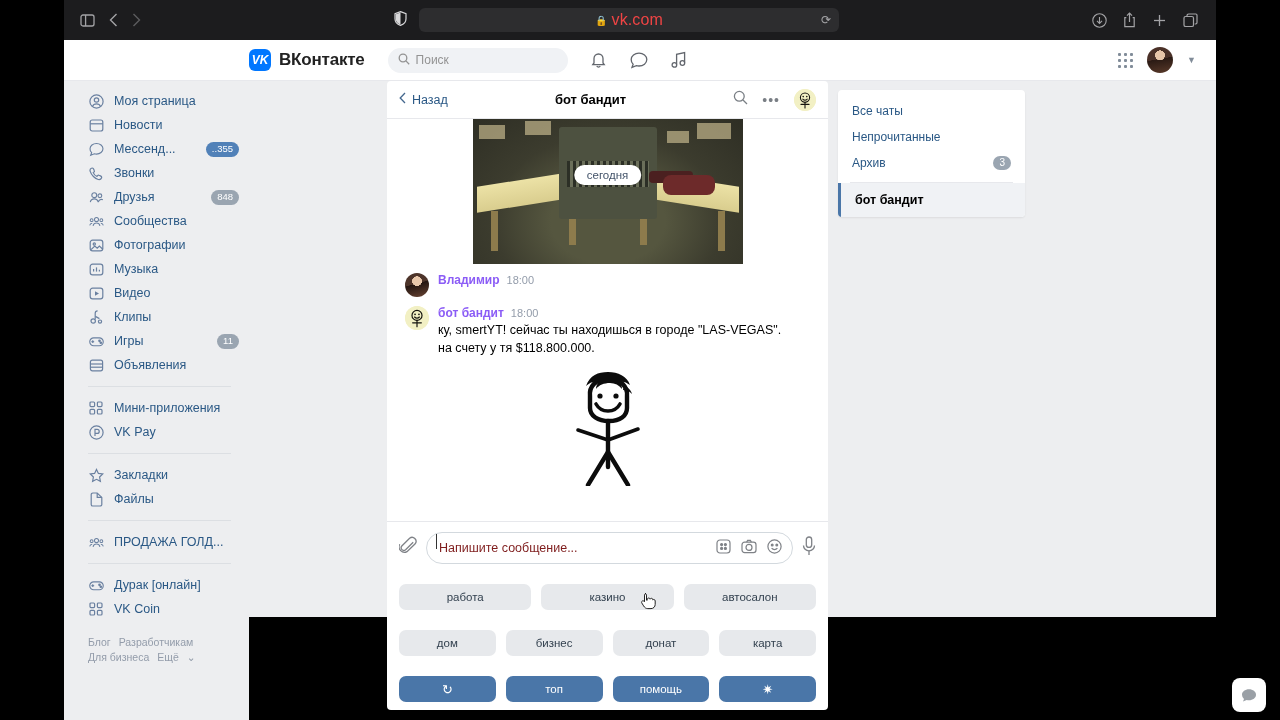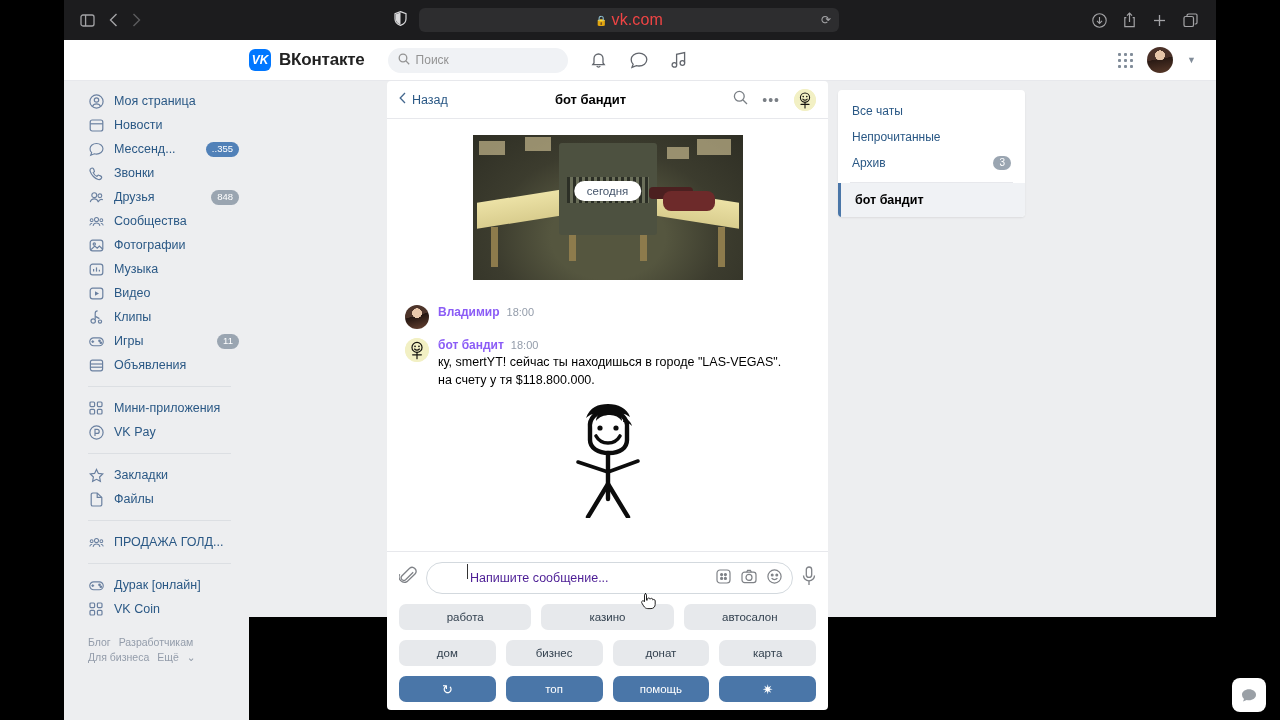--- a/index.html
+++ b/index.html
@@ -97,21 +97,21 @@
     border-bottom: 1px solid #e7e8ec; flex: 0 0 38px;
   }
   .back-btn { display: flex; align-items: center; gap: 6px; color: #2a5885; font-size: 12.5px; }
   .chat-title { flex: 1; text-align: center; font-size: 13px; font-weight: bold; color: #000; }
   .head-actions { display: flex; align-items: center; gap: 14px; }
   .dots { color: #7a7f85; font-size: 14px; letter-spacing: 1px; line-height: 8px; }
   .bot-ava { width: 22px; height: 22px; border-radius: 50%; background: #f2f0c4; position: relative; overflow: hidden; }
 
   .chat-body { flex: 1; overflow: hidden; position: relative; padding: 0 0 4px; }
 
-  .photo-msg { position: relative; width: 270px; margin: 16px auto; height: 145px; overflow: hidden; }
+  .photo-msg { position: relative; width: 270px; margin: 0 auto; height: 145px; overflow: hidden; }
   .game-img {
     width: 100%; height: 100%;
     background:
       linear-gradient(#0000,#0000),
       radial-gradient(ellipse at 50% 70%, #55563f 0 30%, #3c3c2e 60%, #2e2e24 100%);
     position: relative;
   }
   .tbl { position: absolute; background: #e8dfa8; }
   .tbl.l { left: 4px; top: 58px; width: 124px; height: 26px; transform: skewY(-9deg); background: linear-gradient(#ece2a6,#d9cd8e); }
   .tbl.r { right: 4px; top: 58px; width: 124px; height: 26px; transform: skewY(9deg); background: linear-gradient(#ece2a6,#d9cd8e); }
@@ -139,28 +139,28 @@
   .sticker-wrap { display: flex; justify-content: center; padding: 12px 0 6px; }
 
   
   .composer { border-top: 1px solid #e7e8ec; padding: 10px 12px 8px; flex: 0 0 auto; }
   .input-row { display: flex; align-items: center; gap: 9px; }
   .clip { color: #7f8287; }
   .input-box {
     flex: 1; height: 32px; border: 1px solid #d3d9de; border-radius: 16px;
     display: flex; align-items: center; padding: 0 10px 0 12px; background: #fff;
   }
-  .input-ph { flex: 1; font-size: 12.5px; color: #4c1d95; position: relative; margin-left: 31px; }
+  .input-ph { flex: 1; font-size: 12.5px; color: #7f1d1d; position: relative; }
   .input-ph:before {
     content:""; position:absolute; left:-3px; top:-7px; width:1px; height:15px; background:#333;
   }
   .inp-icons { display: flex; align-items: center; gap: 10px; color: #7f8287; }
   .mic { color: #7f8287; }
 
-  .kb-row { display: flex; gap: 10px; margin-top: 10px; justify-content: flex-end; }
+  .kb-row { display: flex; gap: 10px; margin-top: 20px; justify-content: flex-end; }
   .kb {
     flex: 1; height: 26px; border-radius: 7px; display: flex; align-items: center;
     justify-content: center; font-size: 11.5px; color: #33414f; background: #e7e9ec;
   }
   .kb.primary { background: #4a76a8; color: #fff; }
   .kb-icon { font-size: 13px; }
 
   
   .right-panel {
     position: absolute; left: 838px; top: 90px; width: 187px;

